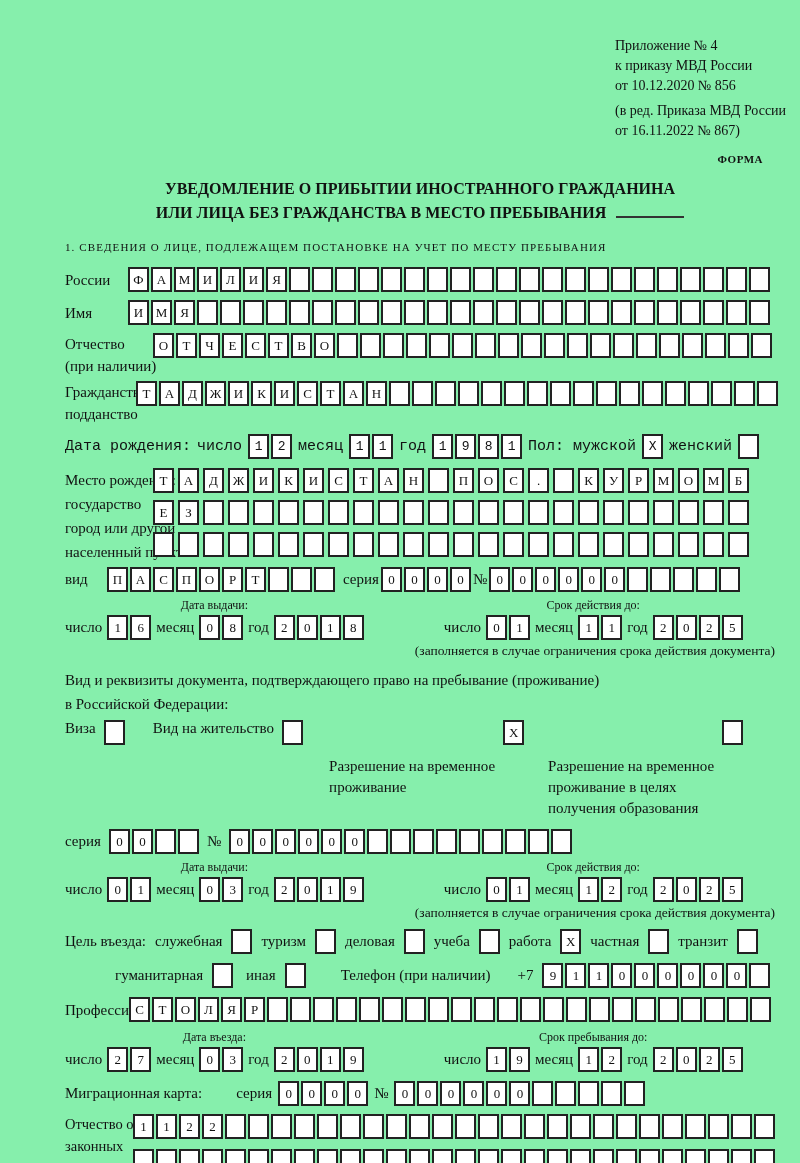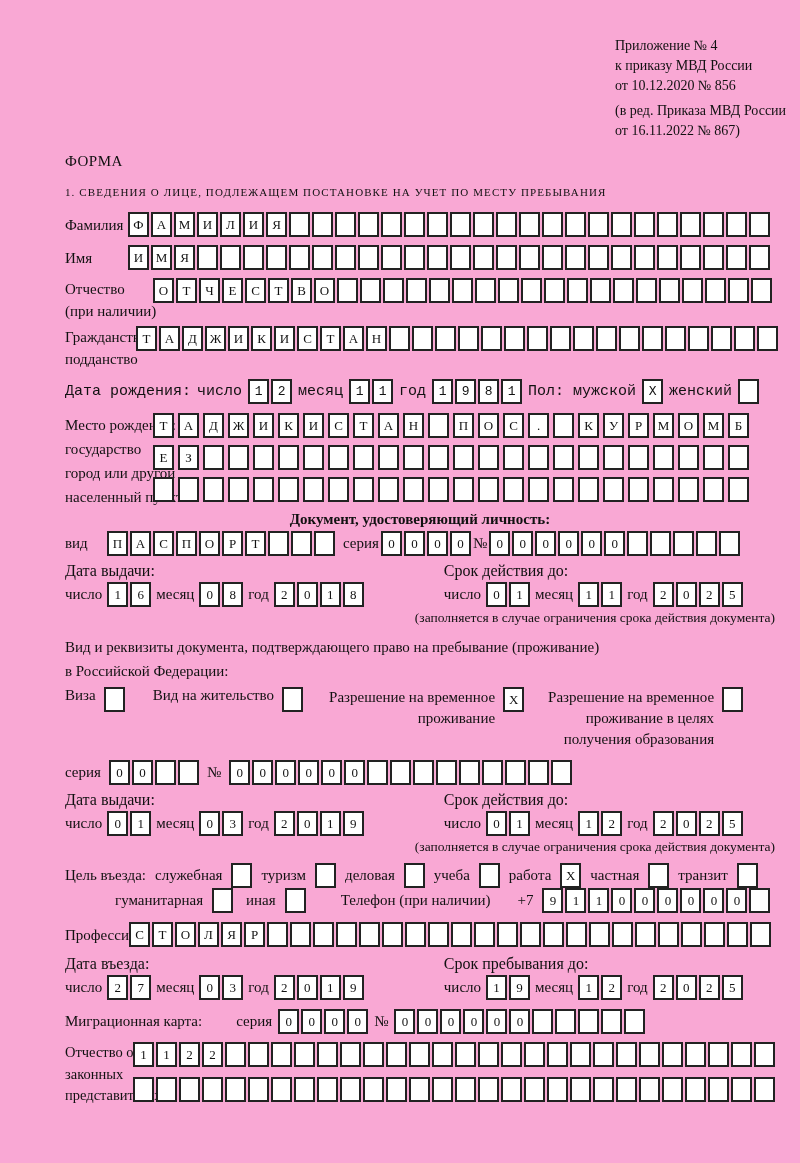--- a/index.html
+++ b/index.html
@@ -1,72 +1,76 @@
 <!DOCTYPE html>
 <html><head>
 <meta charset="utf-8">
 <style>
   html,body{margin:0;padding:0;background:#fff;}
   .page{
     width:800px;height:1163px;box-sizing:border-box;
     padding:36px 25px 10px 65px;overflow:hidden;position:relative;
     font-family:"Liberation Serif","DejaVu Serif",serif;
-    color:#111;background:#f9a8d4;font-size:15px;
+    color:#111;background:#86efac;font-size:15px;
   }
   .meta{margin-left:550px;font-size:14px;line-height:20px;white-space:nowrap;}
   .meta .gap{height:5px;}
-  .forma{font-weight:normal;text-align:left;padding-right:12px;margin-top:12px;font-size:15px;letter-spacing:.5px;}
+  .forma{font-weight:bold;text-align:right;padding-right:12px;margin-top:12px;font-size:11px;letter-spacing:.5px;}
   .title{margin-top:12px;text-align:center;font-weight:bold;font-size:16px;line-height:24px;}
   .blank-line{display:inline-block;width:68px;border-bottom:2px solid #333;height:14px;margin-left:10px;}
   .sec-head{margin-top:16px;font-weight:normal;font-size:11px;letter-spacing:1.1px;white-space:nowrap;}
   .row{display:flex;align-items:flex-start;margin-top:7px;}
   .lbl{flex:none;font-size:15px;line-height:26px;white-space:nowrap;}
   .w62{width:63px;} .w70{width:70px;} .w88{width:88px;}
   .cells{display:inline-flex;gap:2px;flex:none;}
   .cells.wide{gap:4px;}
   .cell{
     width:17px;height:21px;border:2px solid #222;flex:none;
     display:inline-flex;align-items:center;justify-content:center;
     font-size:13px;line-height:1;background:#fff;
   }
   .multiline{line-height:22px;white-space:nowrap;}
   .inline{display:flex;align-items:center;gap:6px;flex-wrap:nowrap;}
   .sml{white-space:nowrap;font-size:15px;}
   .center-bold{text-align:center;font-weight:bold;margin-top:8px;font-size:15px;}
   .dgroup{display:inline-block;vertical-align:top;}
-  .dg-head{font-size:16px;margin-bottom:2px;}
+  .dg-head{text-align:center;font-size:12px;margin-bottom:2px;}
   .dg-row{display:flex;align-items:center;gap:5px;}
   .note-right{text-align:right;font-size:13.5px;margin-top:3px;padding-right:0;}
   .para{margin-top:9px;line-height:24px;font-size:15px;}
   .cbx-line{display:flex;align-items:flex-start;margin-top:4px;}
   .cbx-item{display:flex;align-items:flex-start;gap:8px;}
-  .cbx-label-c{text-align:right;line-height:21px;white-space:nowrap;}
+  .cbx-label-c{text-align:left;line-height:21px;white-space:nowrap;margin-top:36px;}
   .bp-rows .cells{margin-bottom:7px;}
   .rep-rows .cells{margin-bottom:10px;}
 </style>
 </head>
 <body>
 
 <div class="page">
 
   <div class="meta">
     <div>Приложение № 4</div>
     <div>к приказу МВД России</div>
     <div>от 10.12.2020 № 856</div>
     <div class="gap"></div>
     <div>(в ред. Приказа МВД России</div>
     <div>от 16.11.2022 № 867)</div>
   </div>
   <div class="forma">ФОРМА</div>
 
+  <div class="title">
+    <div>УВЕДОМЛЕНИЕ О ПРИБЫТИИ ИНОСТРАННОГО ГРАЖДАНИНА</div>
+    <div><span>ИЛИ ЛИЦА БЕЗ ГРАЖДАНСТВА В МЕСТО ПРЕБЫВАНИЯ</span><span class="blank-line"></span></div>
+  </div>
 
   <div class="sec-head">1. СВЕДЕНИЯ О ЛИЦЕ, ПОДЛЕЖАЩЕМ ПОСТАНОВКЕ НА УЧЕТ ПО МЕСТУ ПРЕБЫВАНИЯ</div>
 
   <div class="row" style="margin-top:14px;">
-    <span class="lbl w62">Фамилия</span>
+    <span class="lbl w62">России</span>
     <span class="cells">
         <span class="cell">Ф</span>
         <span class="cell">А</span>
         <span class="cell">М</span>
         <span class="cell">И</span>
         <span class="cell">Л</span>
         <span class="cell">И</span>
         <span class="cell">Я</span>
         <span class="cell"></span>
         <span class="cell"></span>
@@ -310,21 +314,20 @@
           <span class="cell"></span>
           <span class="cell"></span>
           <span class="cell"></span>
           <span class="cell"></span>
           <span class="cell"></span>
           <span class="cell"></span>
         </span>
     </span>
   </div>
 
-  <div class="center-bold" style="margin-top:2px;">Документ, удостоверяющий личность:</div>
 
   <div class="row inline" style="margin-top:3px;gap:2px;">
     <span class="sml" style="width:40px;">вид</span>
     <span class="cells">
         <span class="cell">П</span>
         <span class="cell">А</span>
         <span class="cell">С</span>
         <span class="cell">П</span>
         <span class="cell">О</span>
         <span class="cell">Р</span>
@@ -544,21 +547,21 @@
     <span class="sml">частная</span>
     <span class="cells">
         <span class="cell"></span>
       </span>
     <span class="sml">транзит</span>
     <span class="cells">
         <span class="cell"></span>
       </span>
   </div>
 
-  <div class="row inline" style="margin-top:0;gap:9px;margin-left:50px;font-family:Liberation Serif, serif;">
+  <div class="row inline" style="margin-top:9px;gap:9px;margin-left:50px;font-family:Liberation Serif, serif;">
     <span class="sml">гуманитарная</span>
     <span class="cells">
         <span class="cell"></span>
       </span>
     <span class="sml" style="margin-left:4px;">иная</span>
     <span class="cells">
         <span class="cell"></span>
       </span>
     <span class="sml" style="margin-left:26px;">Телефон (при наличии)</span>
     <span class="sml" style="margin-left:18px;">+7</span>

